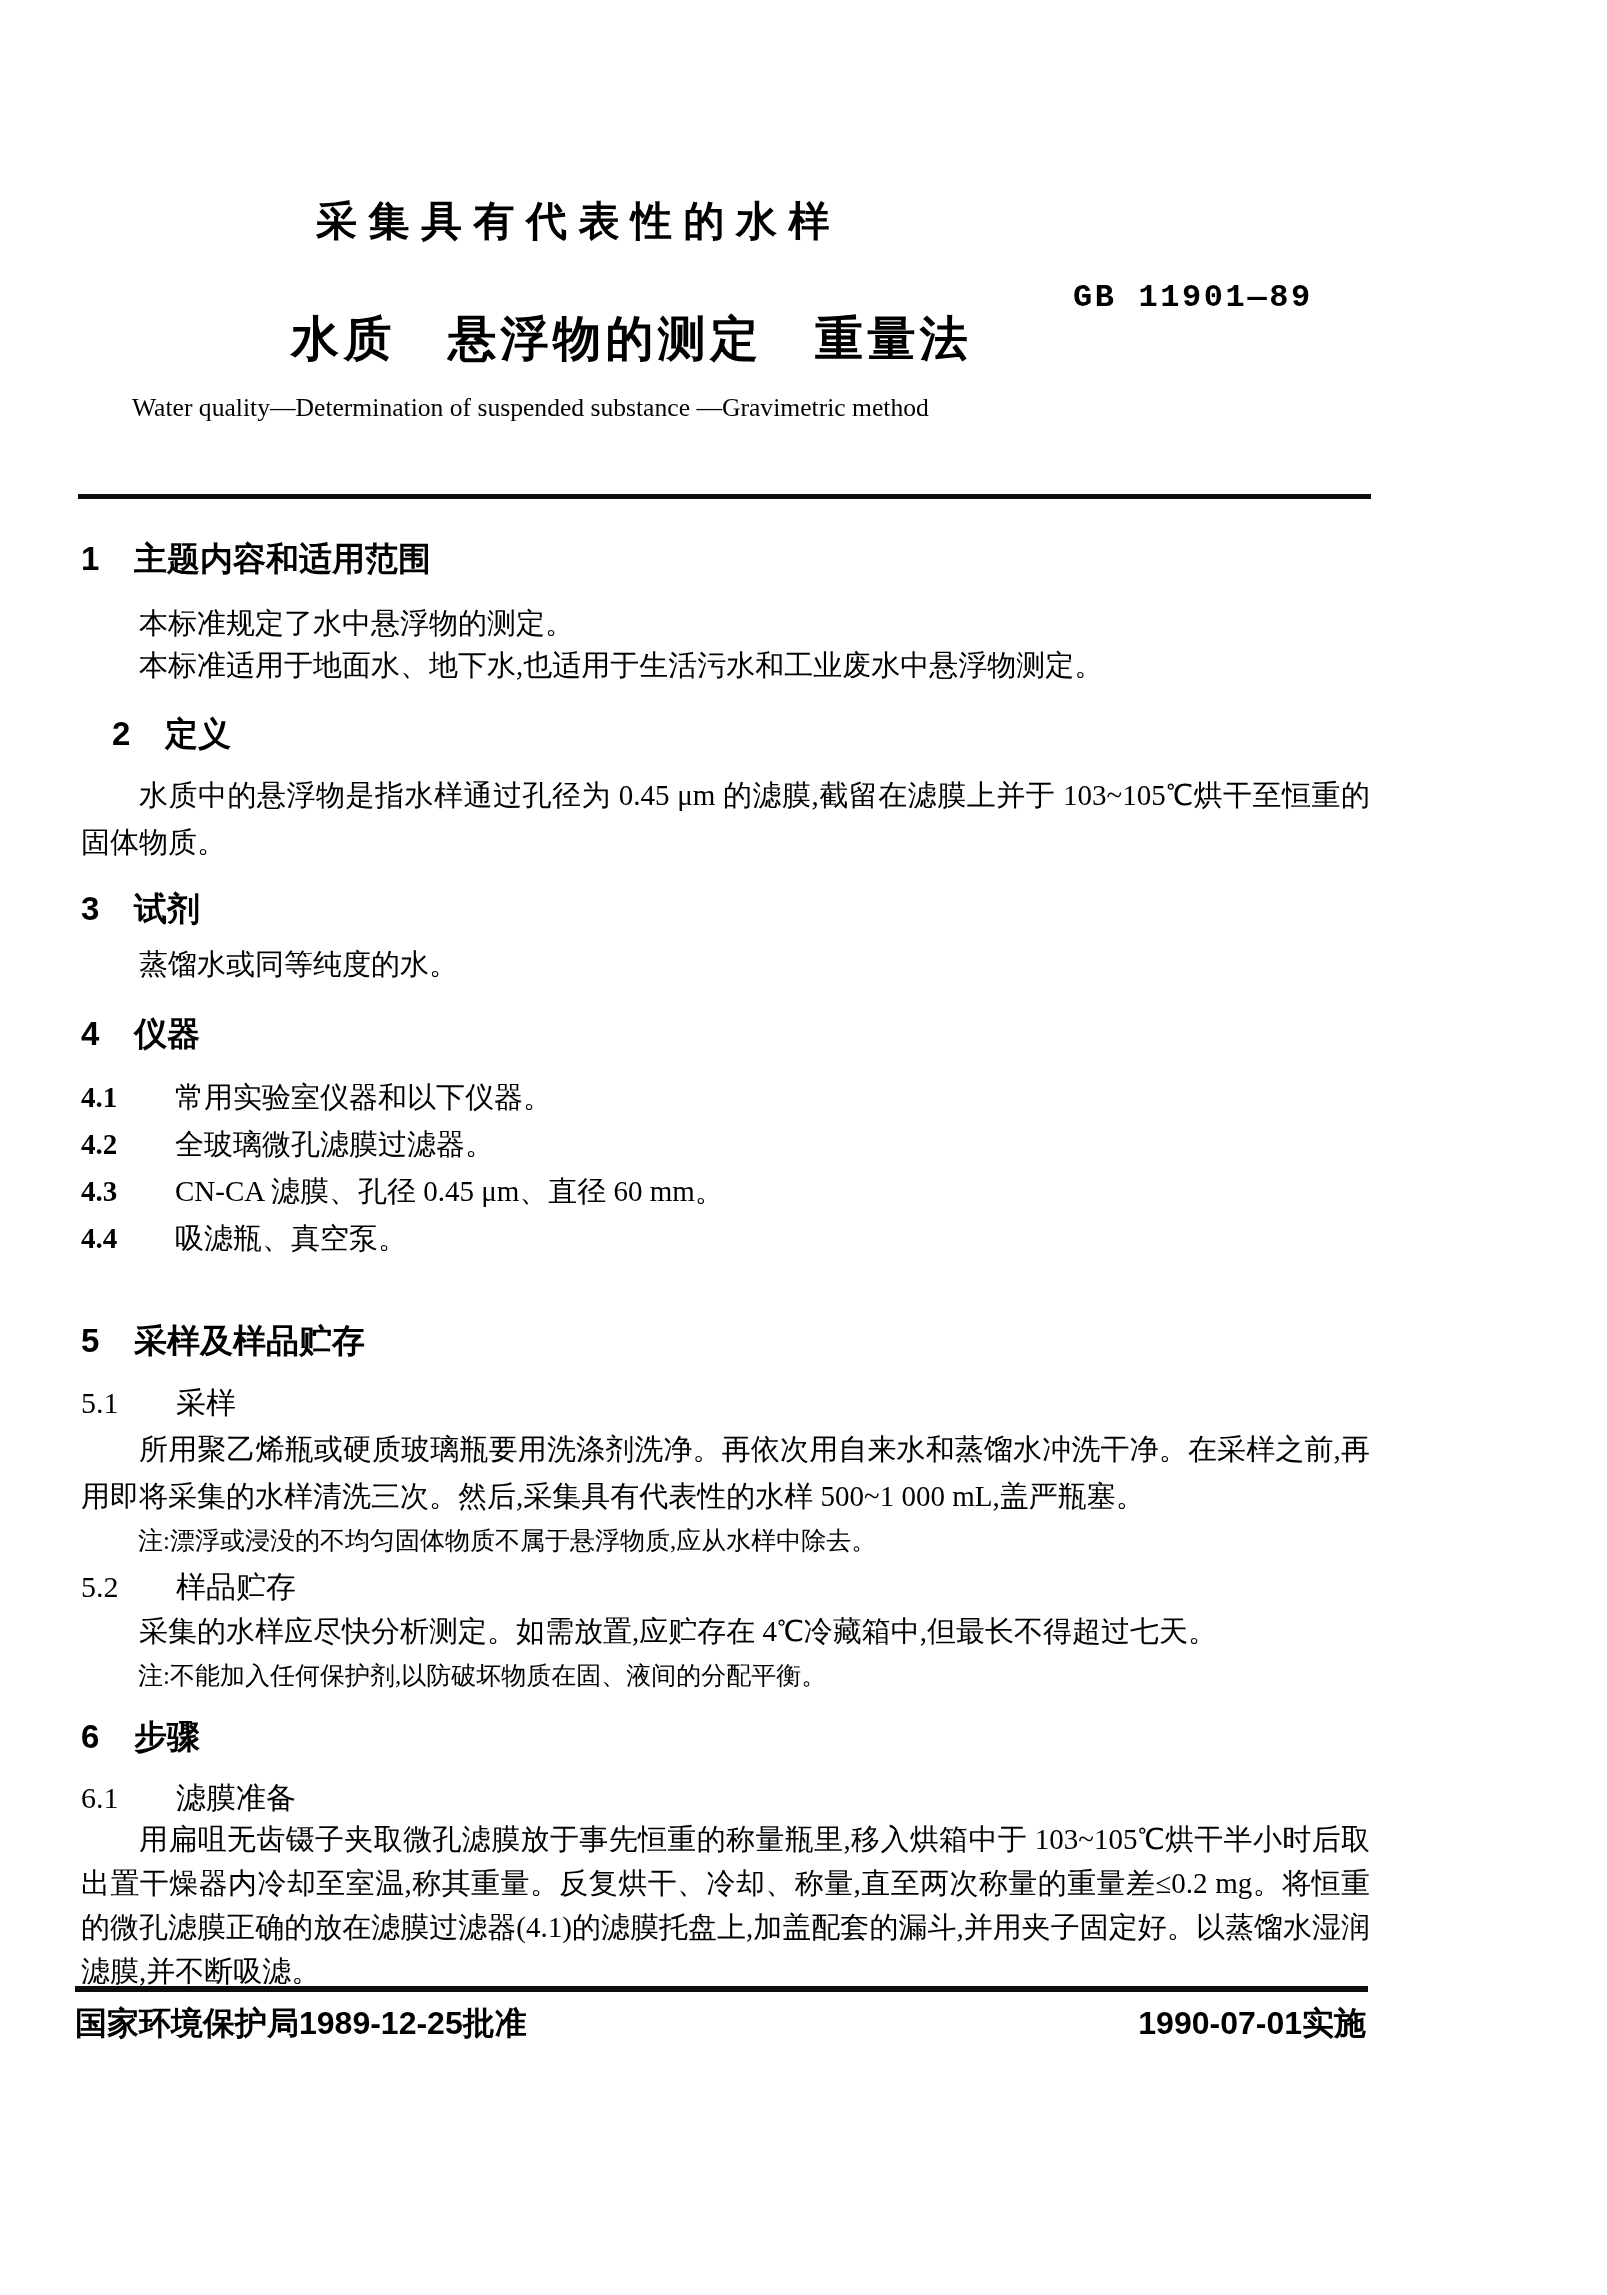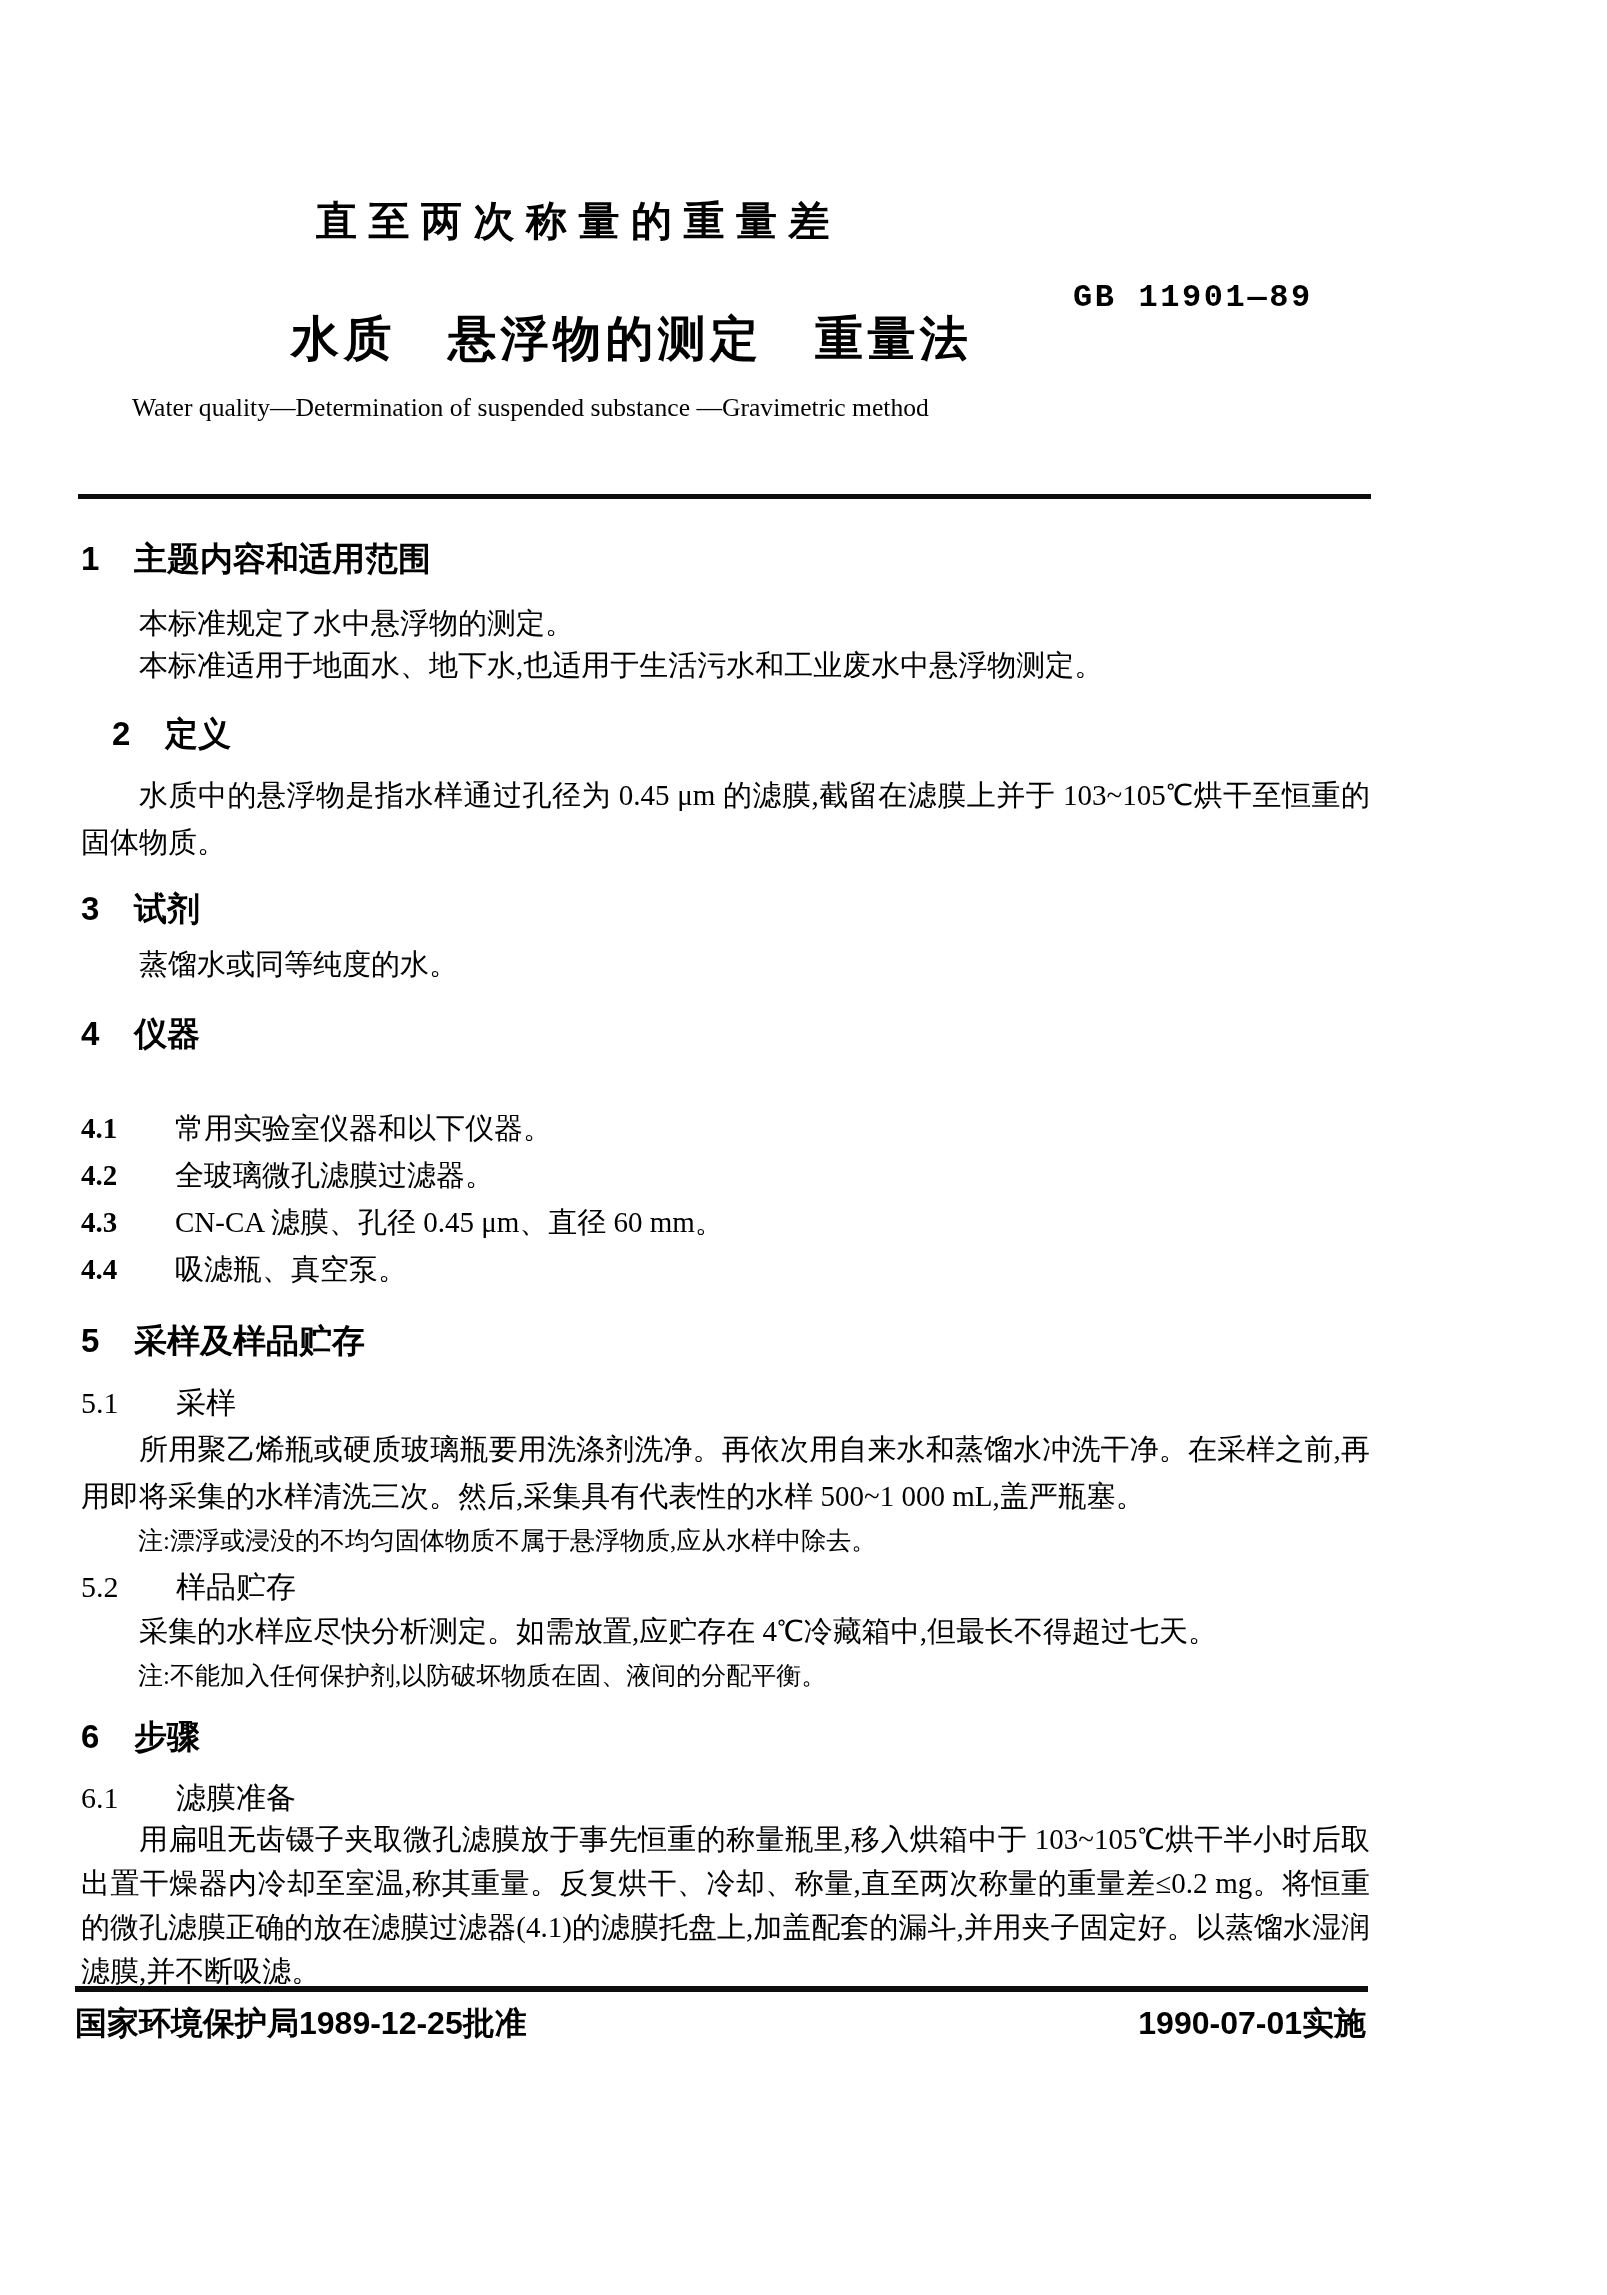--- a/index.html
+++ b/index.html
@@ -47,40 +47,40 @@
   .sub-num{display:inline-block;min-width:95px;}
   .para{font-size:29px;line-height:47px;text-indent:58px;text-align:justify;}
   .item{font-size:29px;line-height:47px;white-space:nowrap;}
   .item-num{display:inline-block;min-width:94px;font-weight:bold;}
   .note{font-size:25px;line-height:39px;padding-left:57px;}
 
   
   .pos-s1h{top:541px;}   .pos-s1p1{top:600px;} .pos-s1p2{top:642px;}
   .pos-s2h{top:716px;margin-left:31px;}   .pos-s2p{top:772px;}
   .pos-s3h{top:891px;}  .pos-s3p{top:941px;}
-  .pos-s4h{top:1016px;}  .pos-s4items{top:1074px;margin-top:31px;}
+  .pos-s4h{top:1016px;}  .pos-s4items{top:1074px;}
   .pos-s5h{top:1323px;}
   .pos-s51h{top:1385px;} .pos-s51p{top:1426px;} .pos-note1{top:1521px;}
   .pos-s52h{top:1569px;} .pos-s52p{top:1608px;} .pos-note2{top:1656px;}
   .pos-s6h{top:1719px;}  .pos-s61h{top:1780px;}
   .pos-s61p{top:1817px;line-height:44px;}
 
   .footer{
     position:absolute;left:75px;top:2002px;width:1291px;
     display:flex;justify-content:space-between;
     font-family:"Liberation Sans", sans-serif;
     font-size:32px;font-weight:bold;white-space:nowrap;
   }
 </style>
 </head>
 <body>
 
 <div class="page">
 
-  <div class="std-name">直至两次称量的重量差</div>
+  <div class="std-name">采集具有代表性的水样</div>
   <div class="std-code">GB 11901—89</div>
   <div class="doc-title">水质　悬浮物的测定　重量法</div>
   <div class="doc-title-en">Water quality—Determination of suspended substance —Gravimetric method</div>
   <div class="rule rule-top"></div>
 
   <div class="block sec-h pos-s1h">
     <span class="sec-num">1</span><span>主题内容和适用范围</span>
   </div>
   <div class="block para pos-s1p1">本标准规定了水中悬浮物的测定。</div>
   <div class="block para pos-s1p2">本标准适用于地面水、地下水,也适用于生活污水和工业废水中悬浮物测定。</div>

